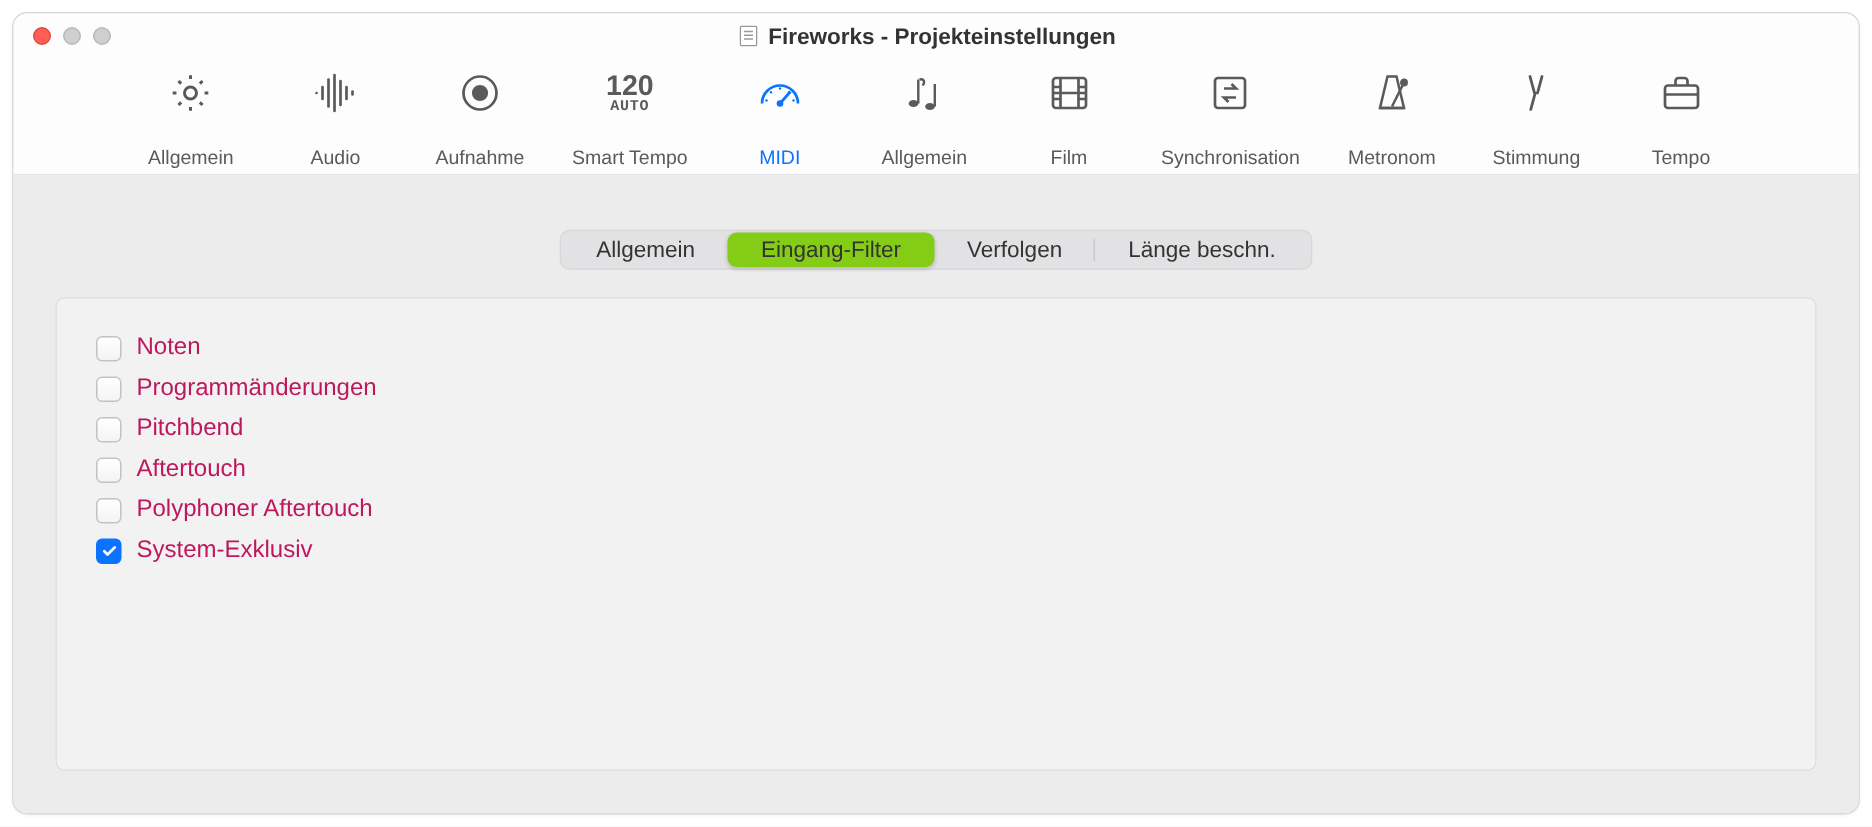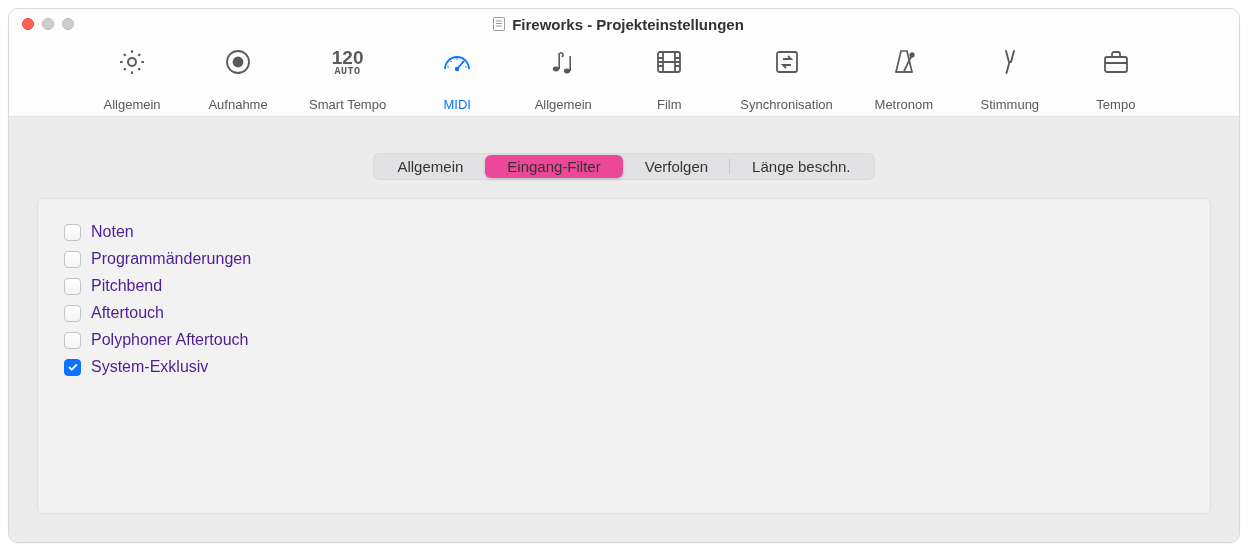--- a/index.html
+++ b/index.html
@@ -129,21 +129,21 @@
     .seg-item + .seg-item::before {
       content: "";
       position: absolute;
       left: -1px;
       top: 4px;
       bottom: 4px;
       width: 1px;
       background: #c9c9cc;
     }
     .seg-item.selected {
-      background: #ec4899;
+      background: #84cc16;
       box-shadow: 0 1px 3px rgba(0,0,0,0.18);
     }
     .seg-item.selected::before,
     .seg-item.selected + .seg-item::before { display: none; }
 
     .pane {
       width: 100%;
       background: #f2f2f2;
       border: 1px solid #e0e0e0;
       border-radius: 6px;
@@ -164,21 +164,21 @@
       flex: 0 0 17px;
       display: flex; align-items: center; justify-content: center;
     }
     .chk.checked {
       background: #0a73ff;
       border-color: #0a73ff;
     }
     .chk.checked svg path { stroke: #fff; }
     .check-label {
       font-size: 16px;
-      color: #4c1d95;
+      color: #be185d;
     }
   </style>
 </head>
 <body>
 
 <div class="window">
 
   <div class="titlebar">
     <div class="traffic-lights">
       <div class="traffic-light tl-close"></div>
@@ -203,20 +203,34 @@
     <div class="tool-item">
       <div class="tool-icon">
         <svg width="30" height="30" viewBox="0 0 24 24" fill="none" stroke="currentColor" stroke-width="1.6">
             <circle cx="12" cy="12" r="3.2"></circle>
             <path d="M12 2.5v2M12 19.5v2M21.5 12h-2M4.5 12h-2M18.4 5.6l-1.4 1.4M7 17l-1.4 1.4M18.4 18.4L17 17M7 7 5.6 5.6"></path>
           </svg>
       </div>
       <div class="tool-label">Allgemein</div>
     </div>
 
+    <div class="tool-item">
+      <div class="tool-icon">
+        <svg width="34" height="30" viewBox="0 0 34 30" stroke="currentColor" stroke-width="1.8" stroke-linecap="round">
+            <line x1="4" y1="15" x2="4" y2="15"></line>
+            <line x1="8" y1="11" x2="8" y2="19"></line>
+            <line x1="12" y1="6" x2="12" y2="24"></line>
+            <line x1="16" y1="3" x2="16" y2="27"></line>
+            <line x1="20" y1="7" x2="20" y2="23"></line>
+            <line x1="24" y1="11" x2="24" y2="19"></line>
+            <line x1="28" y1="14" x2="28" y2="16"></line>
+          </svg>
+      </div>
+      <div class="tool-label">Audio</div>
+    </div>
 
     <div class="tool-item">
       <div class="tool-icon">
         <svg width="28" height="28" viewBox="0 0 28 28" fill="none" stroke="currentColor" stroke-width="1.8">
             <circle cx="14" cy="14" r="11"></circle>
             <circle cx="14" cy="14" r="4.5" fill="currentColor"></circle>
           </svg>
       </div>
       <div class="tool-label">Aufnahme</div>
     </div>

